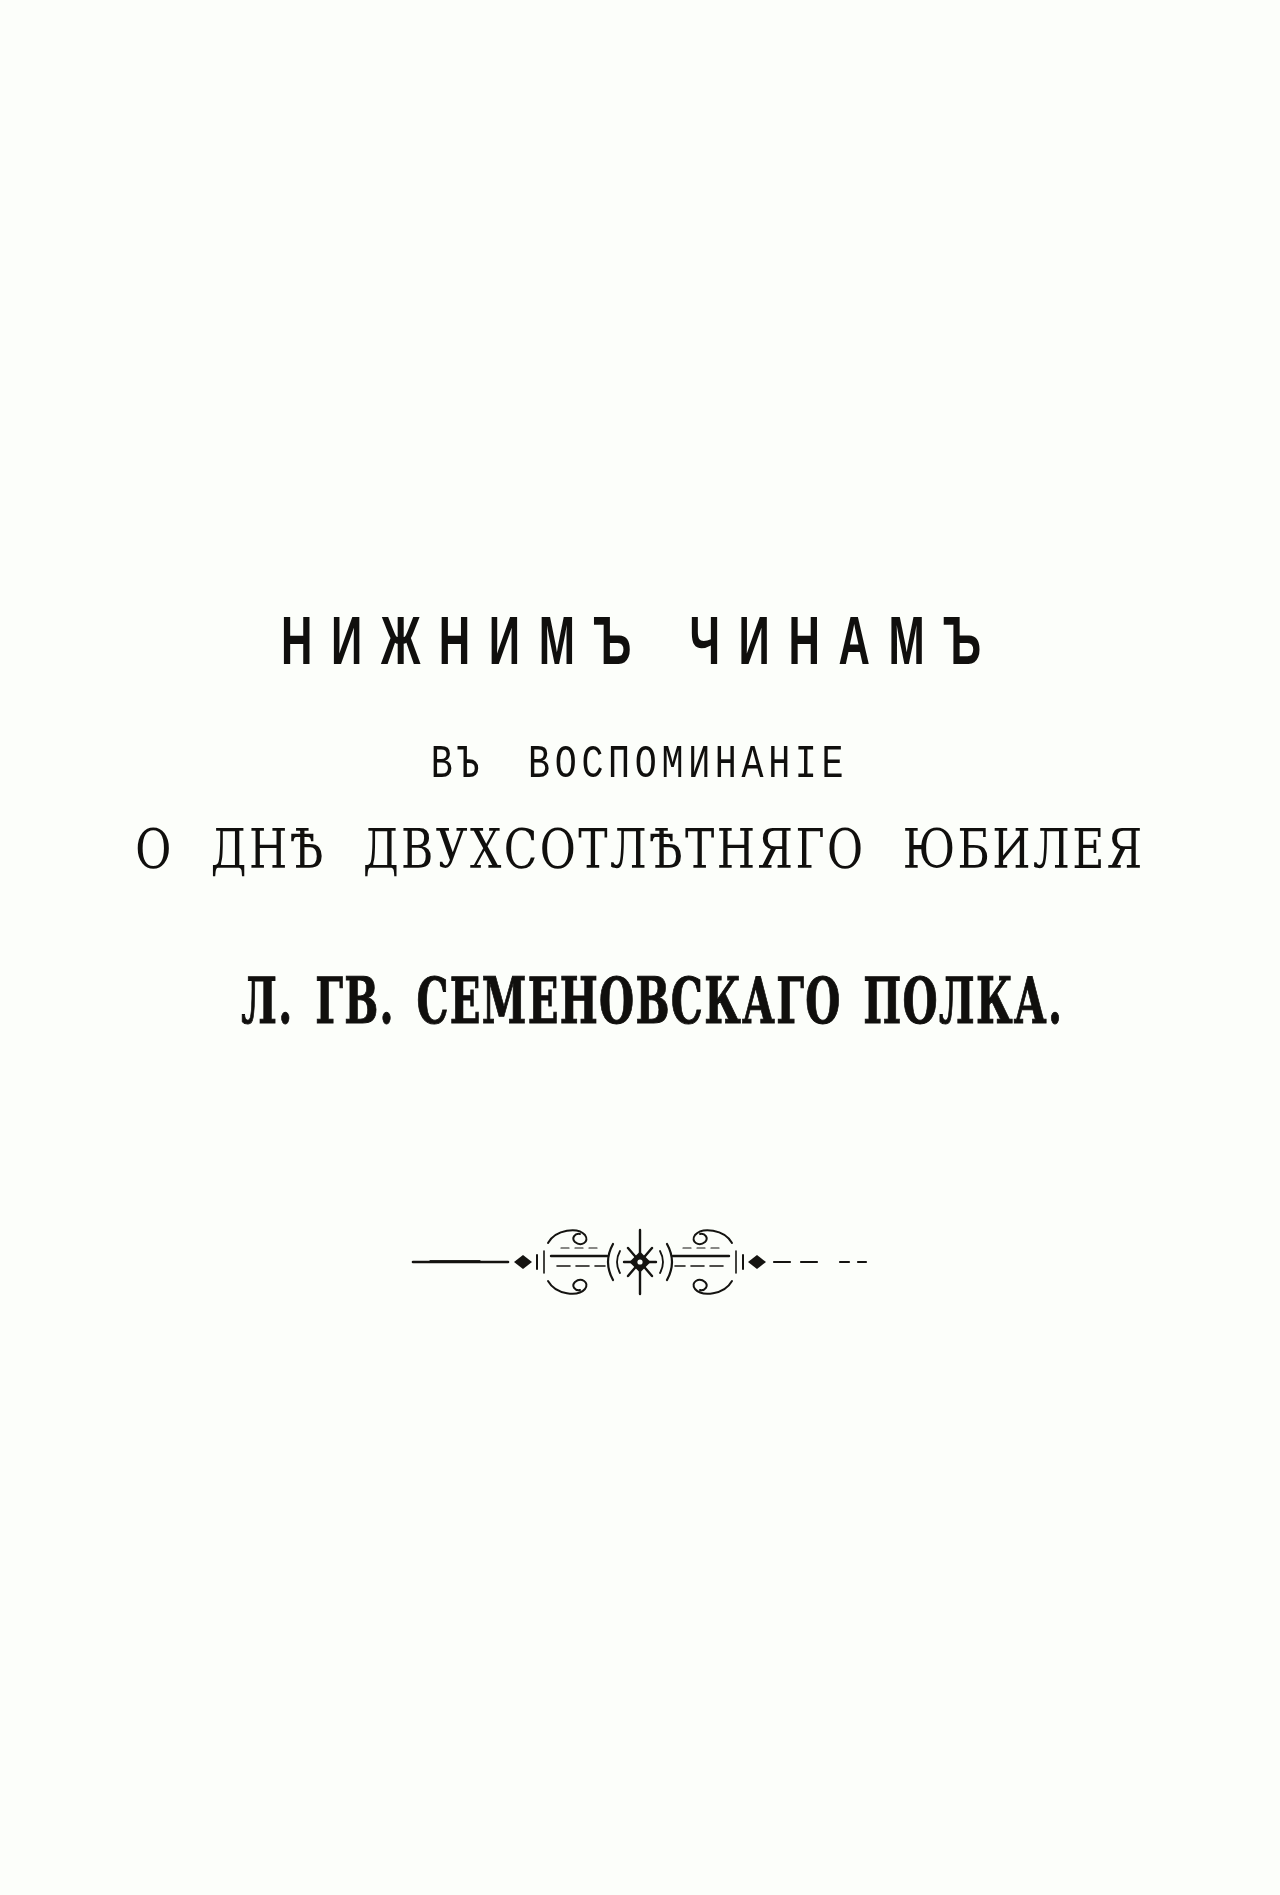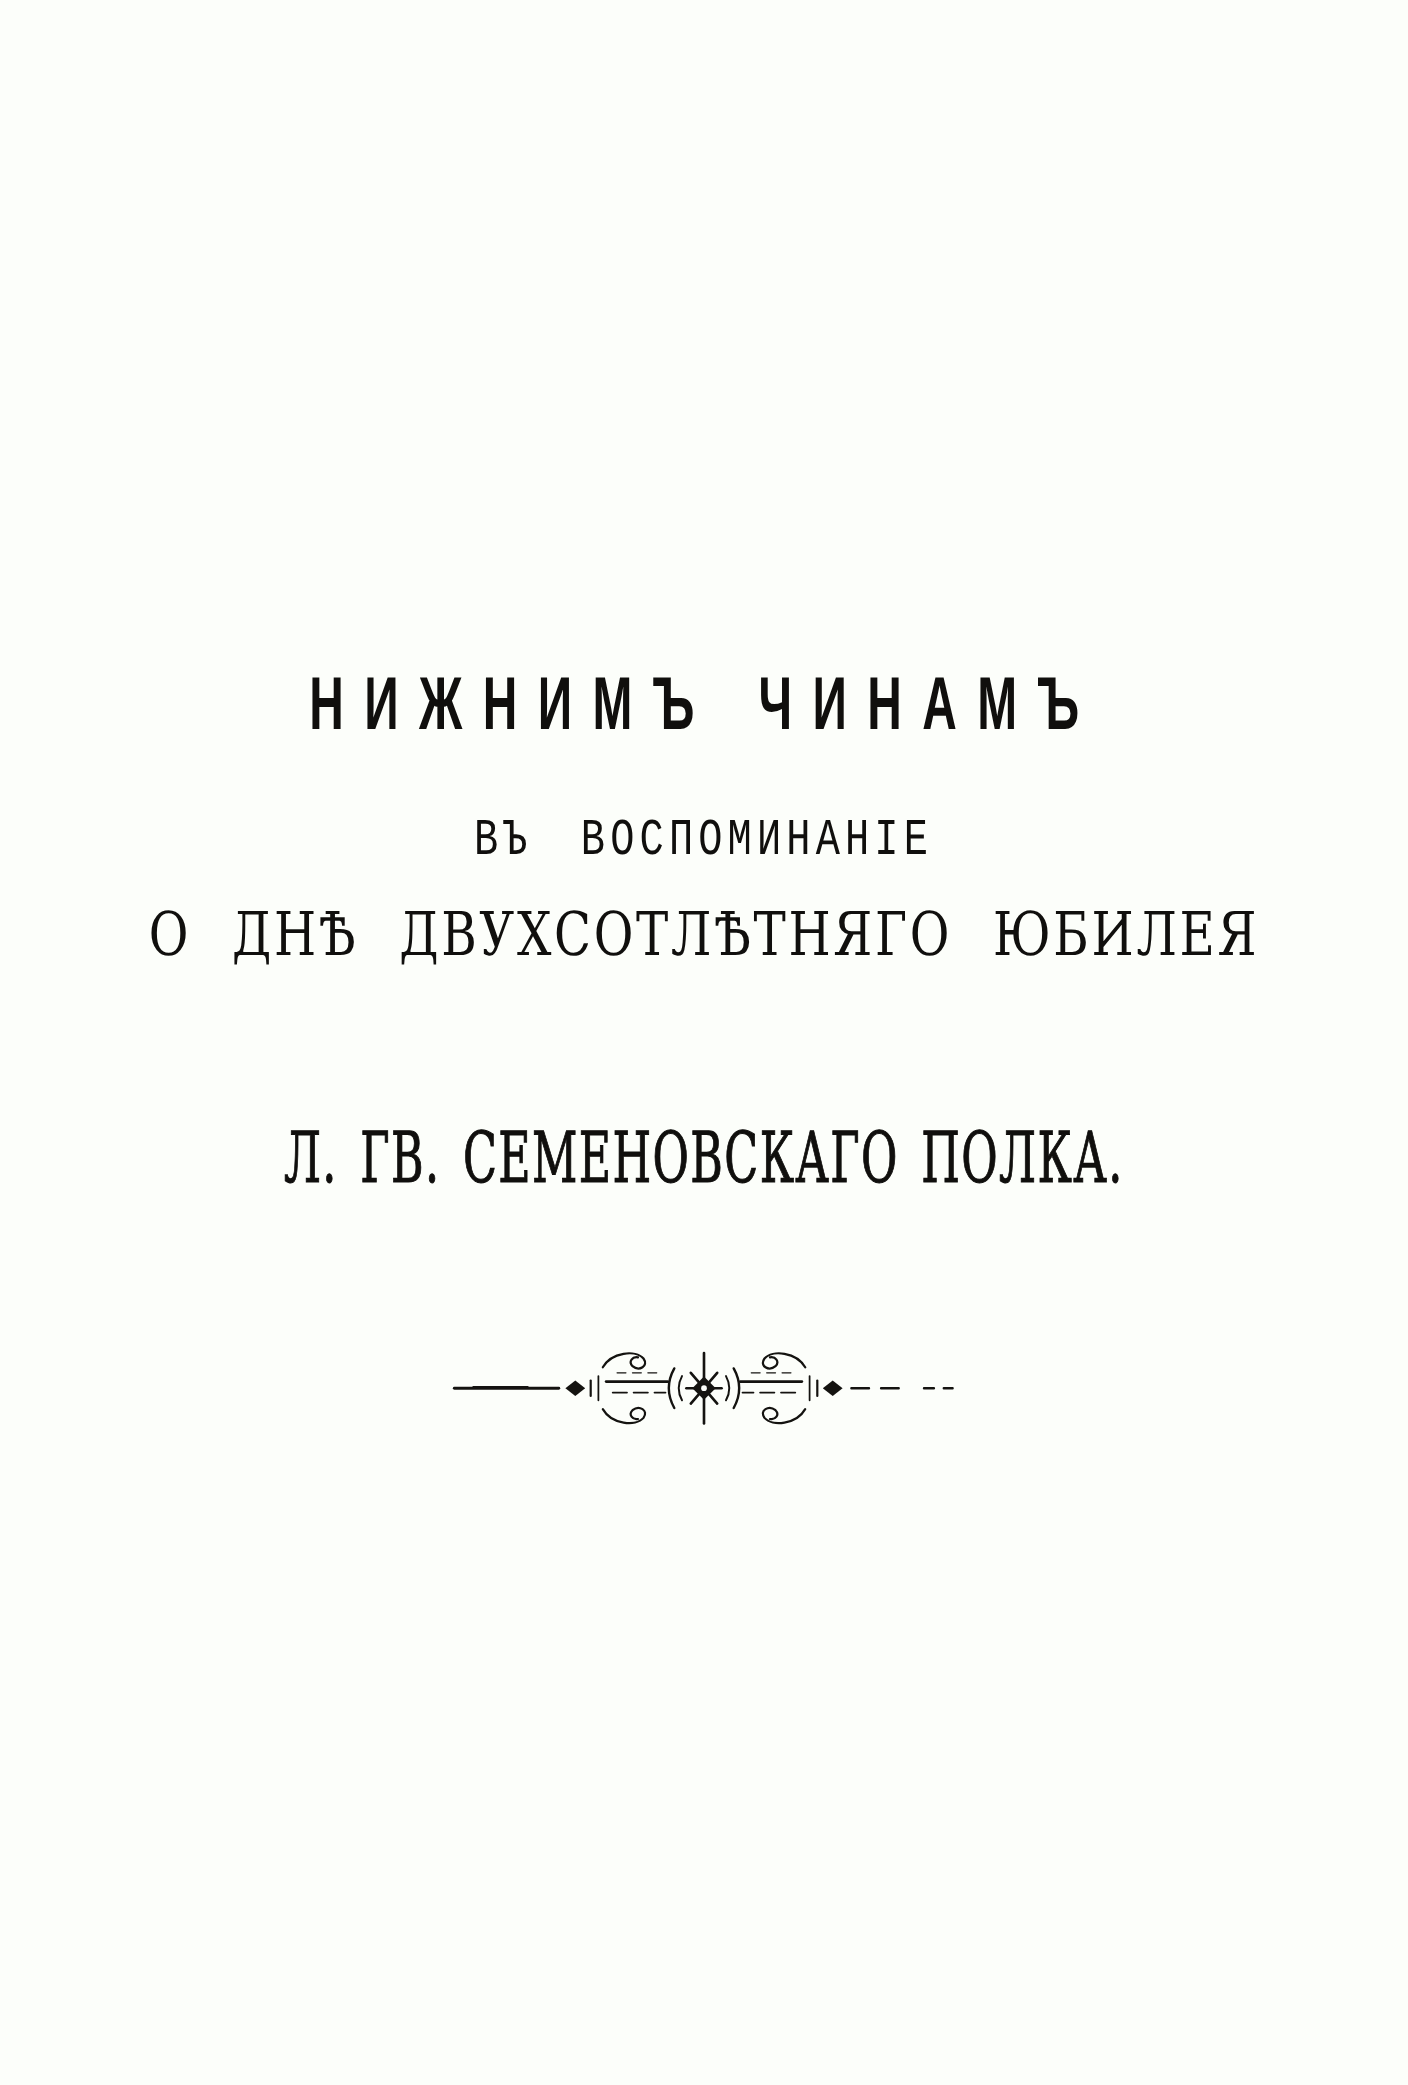--- a/index.html
+++ b/index.html
@@ -57,23 +57,23 @@
     font-family:"DejaVu Serif",serif;
     font-weight:400;
     font-size:55px;
     line-height:58px;
     letter-spacing:3px;
     word-spacing:26px;
   }
   .occasion .squeeze{transform:scaleX(0.80);}
   
   .regiment{
-    top:1021px;
+    top:968px;
     font-family:"DejaVu Serif",serif;
-    font-weight:400;
+    font-weight:700;
     font-size:64px;
     line-height:66px;
     letter-spacing:2px;
     word-spacing:10px;
     -webkit-text-stroke:1px var(--ink);
   }
   .regiment .squeeze{transform:scaleX(0.63);}
   
   .ornament{
     position:absolute;

